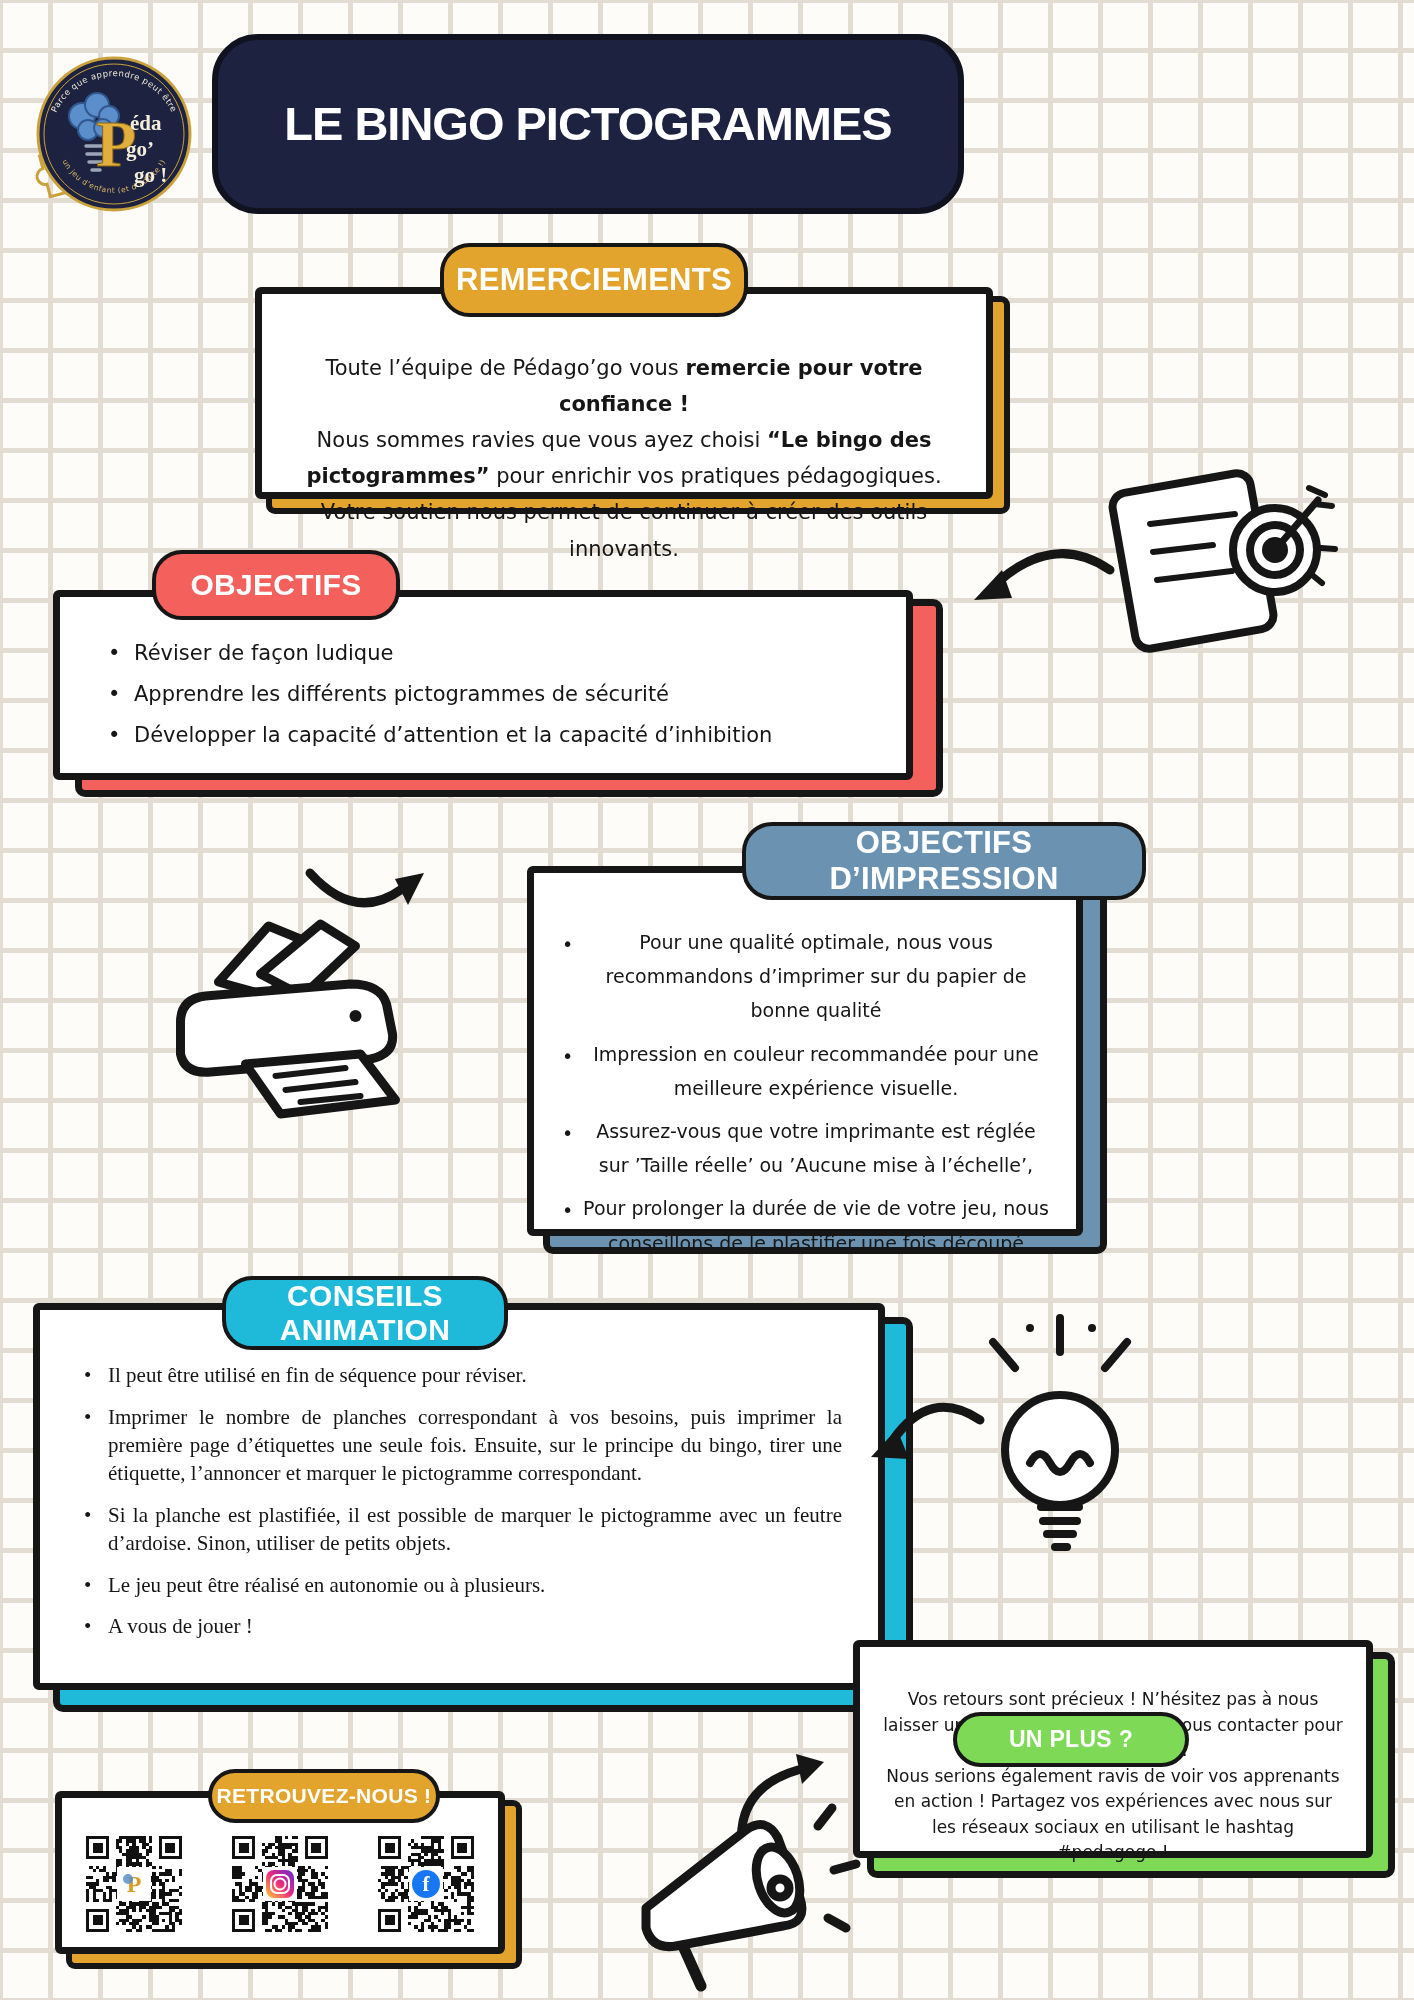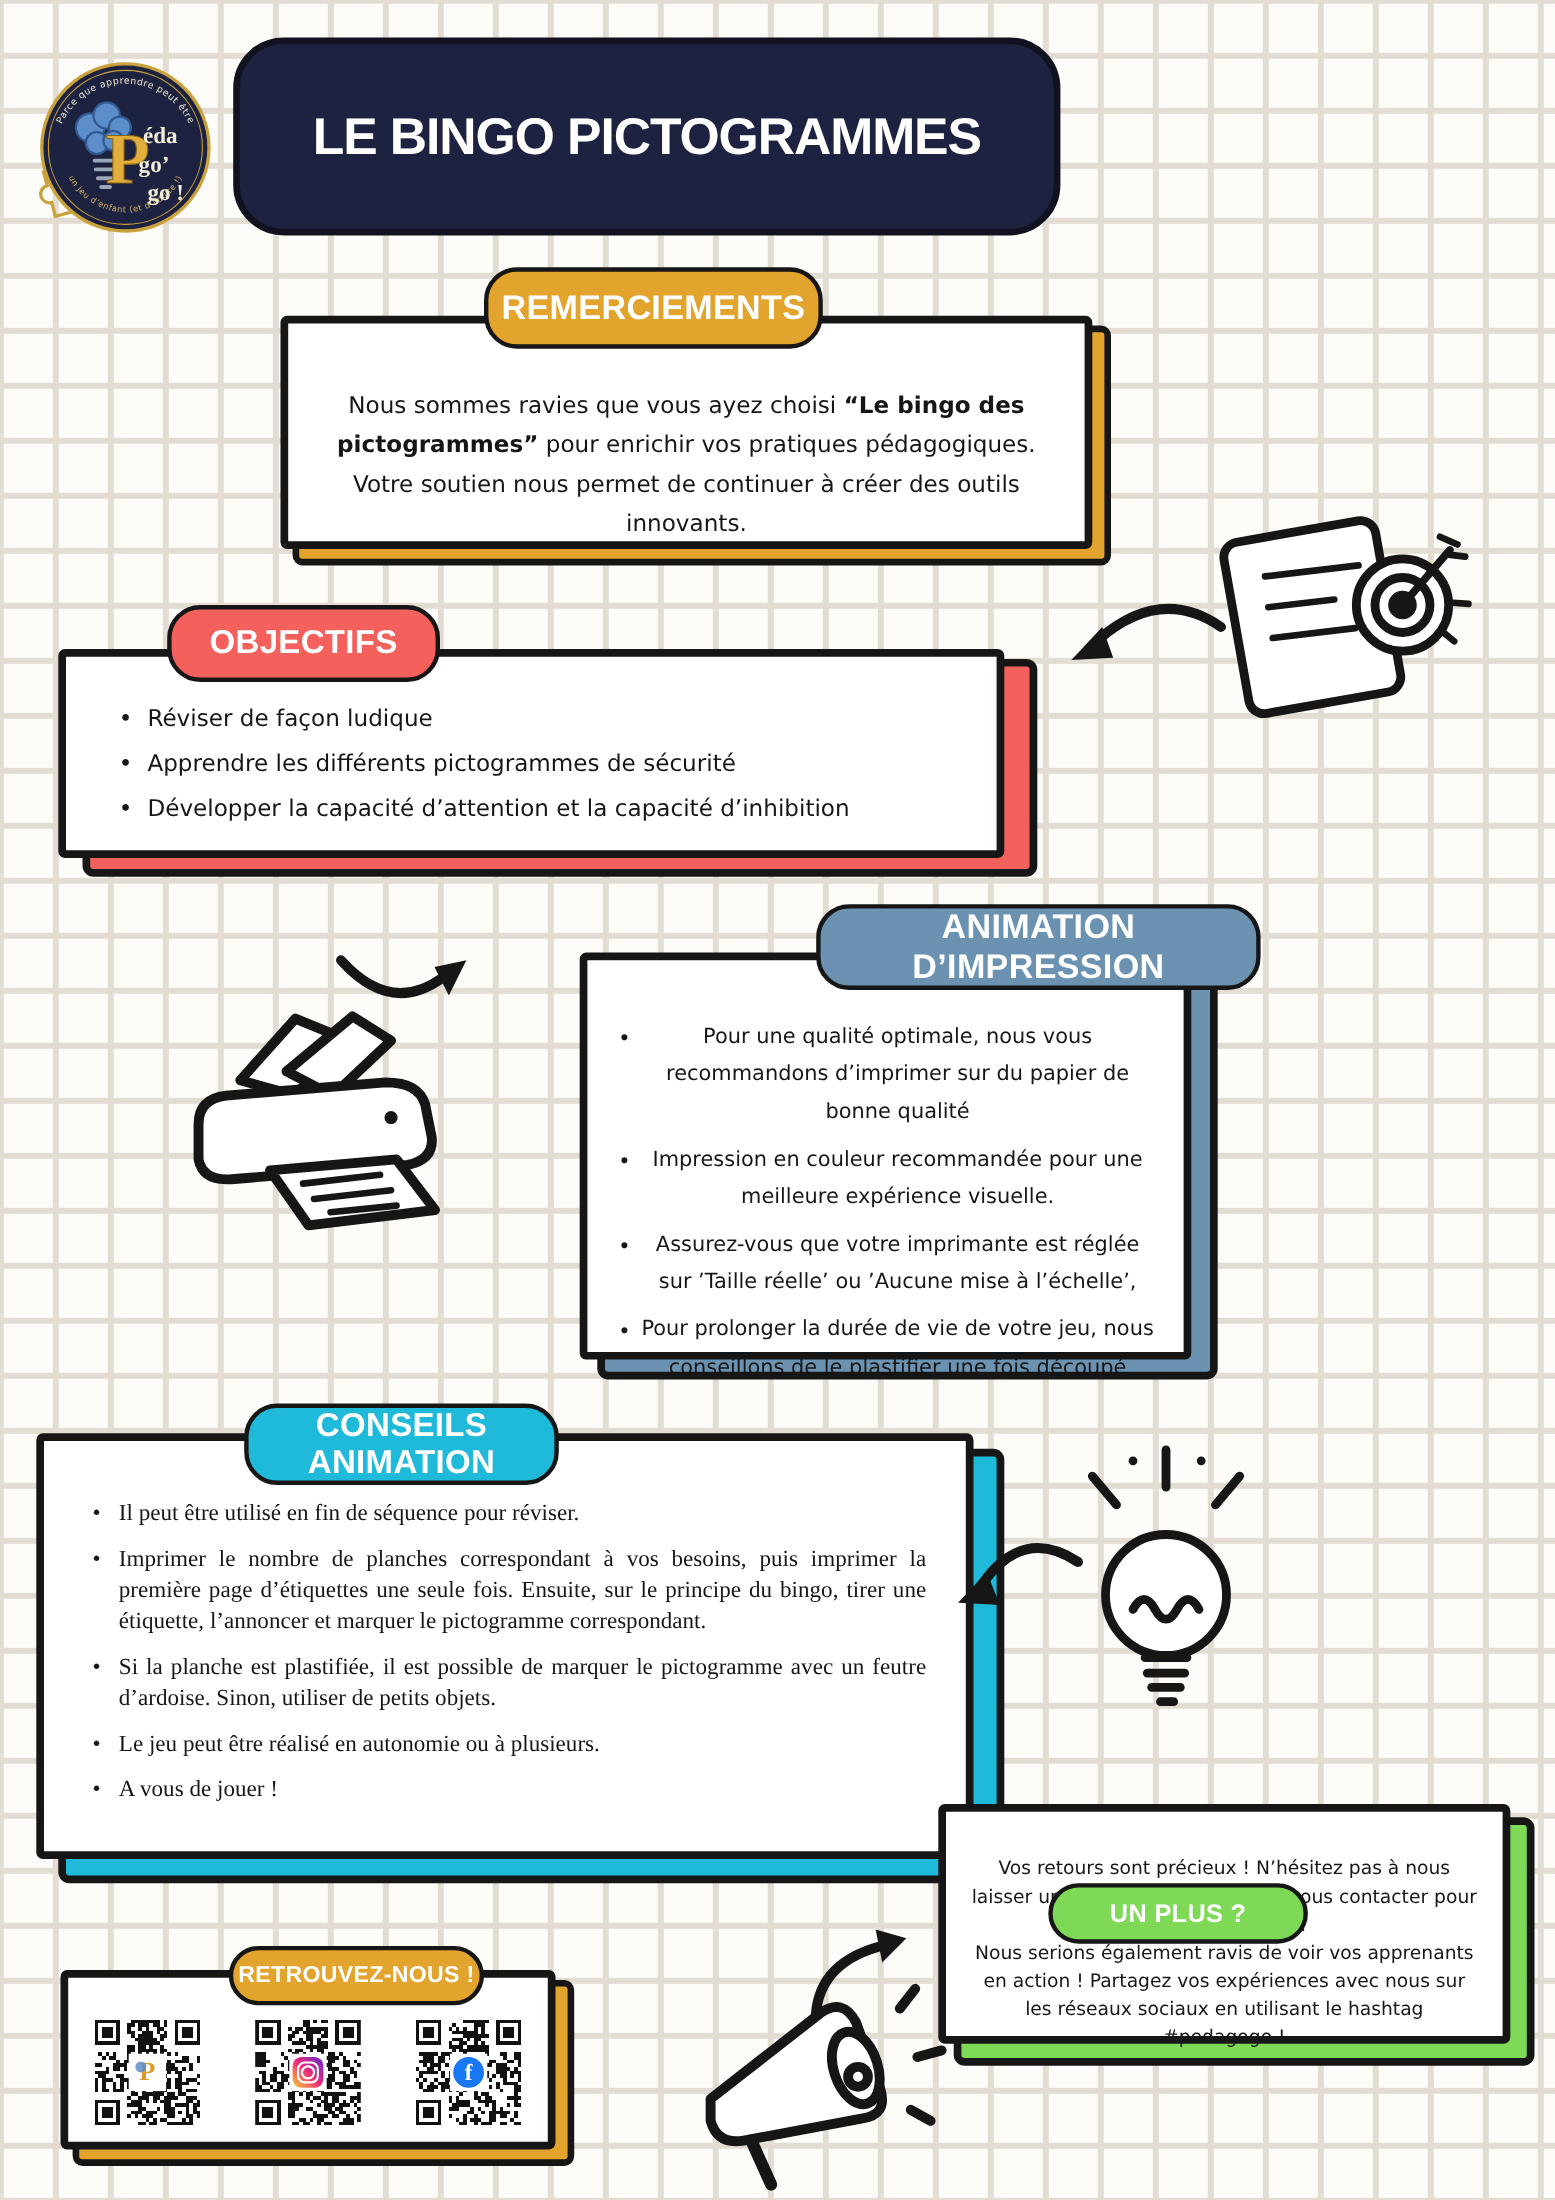--- a/index.html
+++ b/index.html
@@ -104,20 +104,21 @@
       <text x="104" y="130" font-size="21" font-weight="bold" font-family="Liberation Serif,serif" fill="#f3edda">go !</text>
     </svg>
   </div>
 
   <div class="abs title-box">
     <div>LE BINGO PICTOGRAMMES</div>
   </div>
 
   <div class="abs badge badge-gold" style="left:440px;top:243px;width:300px;height:66px;font-size:31px;">REMERCIEMENTS</div>
   <div class="abs card shadow-gold rem-card">
+    <p><span>Toute l’équipe de Pédago’go vous </span><b>remercie pour votre confiance !</b></p>
     <p><span>Nous sommes ravies que vous ayez choisi </span><b>“Le bingo des pictogrammes”</b><span> pour enrichir vos pratiques pédagogiques. Votre soutien nous permet de continuer à créer des outils innovants.</span></p>
   </div>
 
   <div class="abs badge badge-coral" style="left:152px;top:550px;width:240px;height:62px;font-size:30px;">OBJECTIFS</div>
   <div class="abs card shadow-coral obj-card">
     <ul class="dotlist">
       <li>Réviser de façon ludique</li>
       <li>Apprendre les différents pictogrammes de sécurité</li>
       <li>Développer  la capacité d’attention et la capacité d’inhibition</li>
     </ul>
@@ -136,21 +137,21 @@
         <path d="M45 72 l85 -10 M48 100 l60 -7 M52 128 l75 -9" fill="none" stroke-width="6"></path>
         <circle cx="170" cy="98" r="42"></circle>
         <circle cx="170" cy="98" r="25"></circle>
         <circle cx="170" cy="98" r="9" fill="#161616"></circle>
         <path d="M170 98 L213 48" fill="none" stroke-width="7"></path>
         <path d="M204 36 l16 7 M210 52 l17 2 M216 96 l14 1 M206 122 l11 9" fill="none" stroke-width="6"></path>
       </g>
     </svg>
   </div>
 
-  <div class="abs badge badge-steel" style="left:742px;top:822px;width:396px;height:70px;font-size:31px;">ANIMATION D’IMPRESSION</div>
+  <div class="abs badge badge-steel" style="left:742px;top:822px;width:396px;height:70px;font-size:31px;">OBJECTIFS D’IMPRESSION</div>
   <div class="abs card shadow-steel imp-card">
     <ul class="dotlist">
       <li>Pour une qualité optimale, nous vous recommandons d’imprimer sur du papier de bonne qualité</li>
       <li>Impression en couleur recommandée pour une meilleure expérience visuelle.</li>
       <li>Assurez-vous que votre imprimante est réglée sur ’Taille réelle’ ou ’Aucune mise à l’échelle’,</li>
       <li>Pour prolonger la durée de vie de votre jeu, nous conseillons de le plastifier une fois découpé</li>
     </ul>
   </div>
 
   <div class="abs illus" style="left:300px;top:845px;width:140px;height:80px;">

